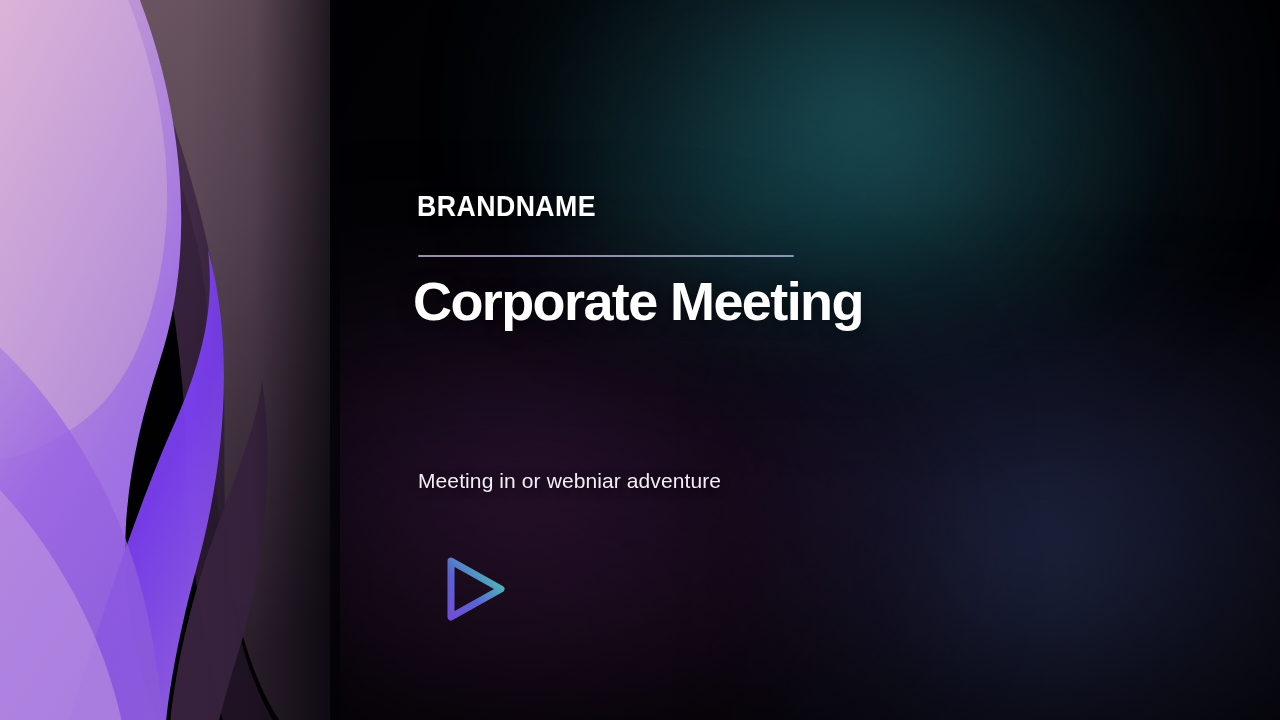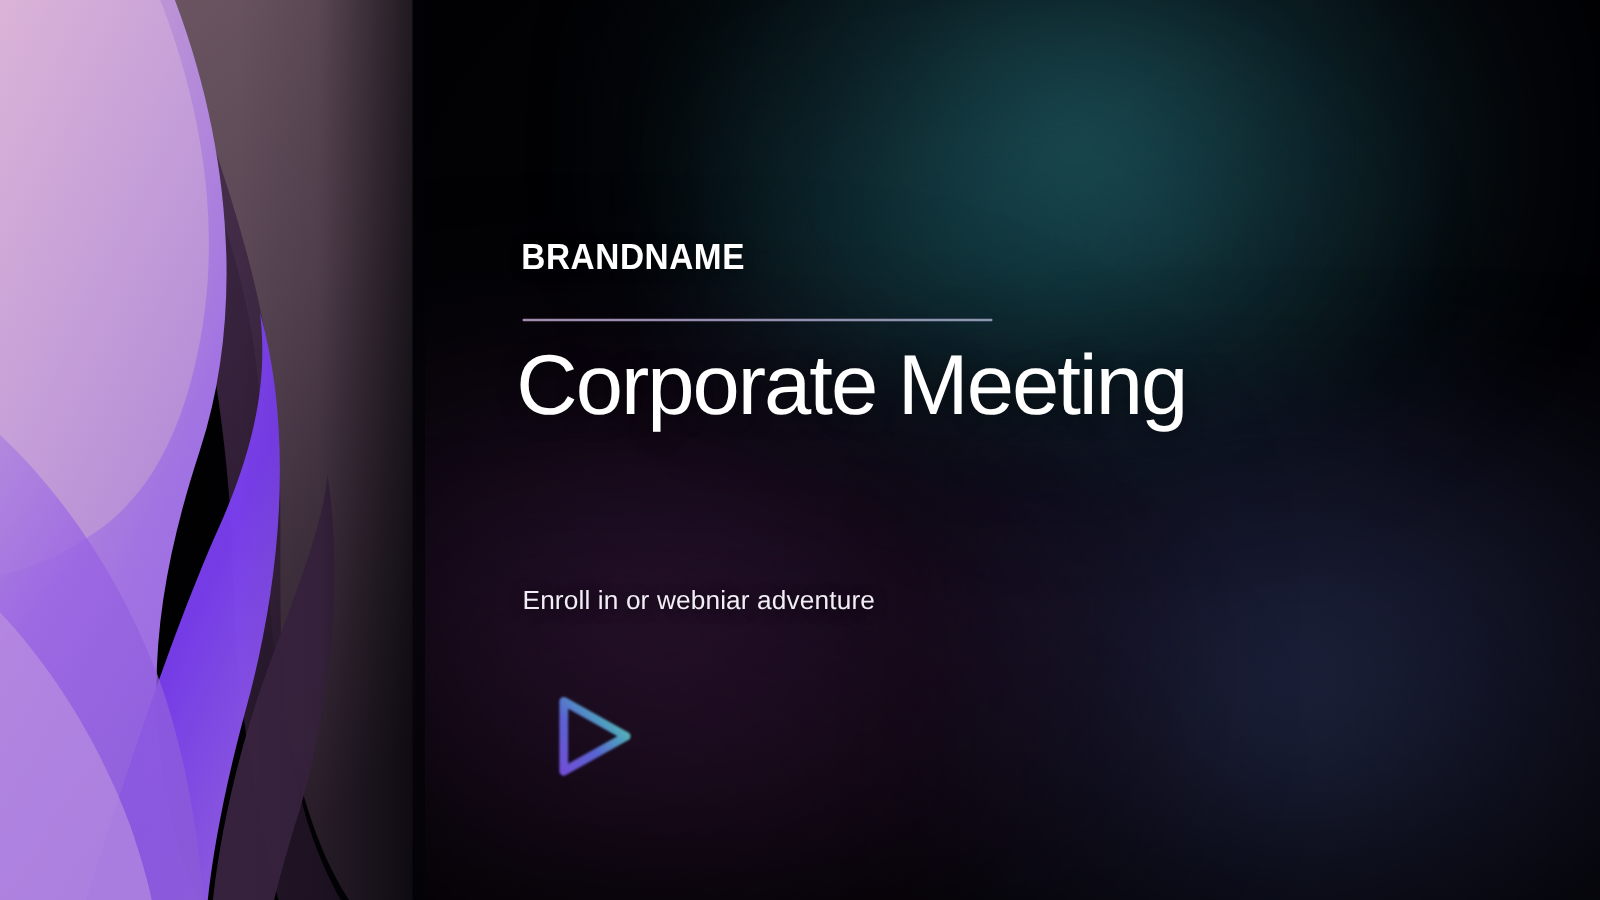--- a/index.html
+++ b/index.html
@@ -163,22 +163,22 @@
     opacity: 0.88;
     border-radius: 1px;
   }
 
   .headline {
     position: absolute;
     top: 276px;
     left: -4px;
     width: 800px;
     color: #ffffff;
-    font-size: 68px;
-    font-weight: normal;
+    font-size: 54px;
+    font-weight: bold;
     line-height: 0.95;
     letter-spacing: -1.6px;
     text-shadow: 0 3px 16px rgba(0,0,0,0.5);
   }
   .headline .line {
     display: block;
     white-space: nowrap;
   }
 
   .subtitle {
@@ -279,21 +279,21 @@
   <div class="content">
 
     <div class="brandname">BRANDNAME</div>
 
     <div class="divider"></div>
 
     <div class="headline">
       <span class="line">Corporate Meeting</span>
     </div>
 
-    <div class="subtitle">Enroll in or webniar adventure</div>
+    <div class="subtitle">Meeting in or webniar adventure</div>
 
     <div class="logo-wrap">
       <svg width="80" height="80" viewBox="0 0 80 80" xmlns="http://www.w3.org/2000/svg">
         <defs>
           <linearGradient id="gLogo" x1="0" y1="1" x2="1" y2="0">
             <stop offset="0%" stop-color="#6f4fd6"></stop>
             <stop offset="38%" stop-color="#5a63d2"></stop>
             <stop offset="68%" stop-color="#4f9fc0"></stop>
             <stop offset="100%" stop-color="#64cfa4"></stop>
           </linearGradient>

